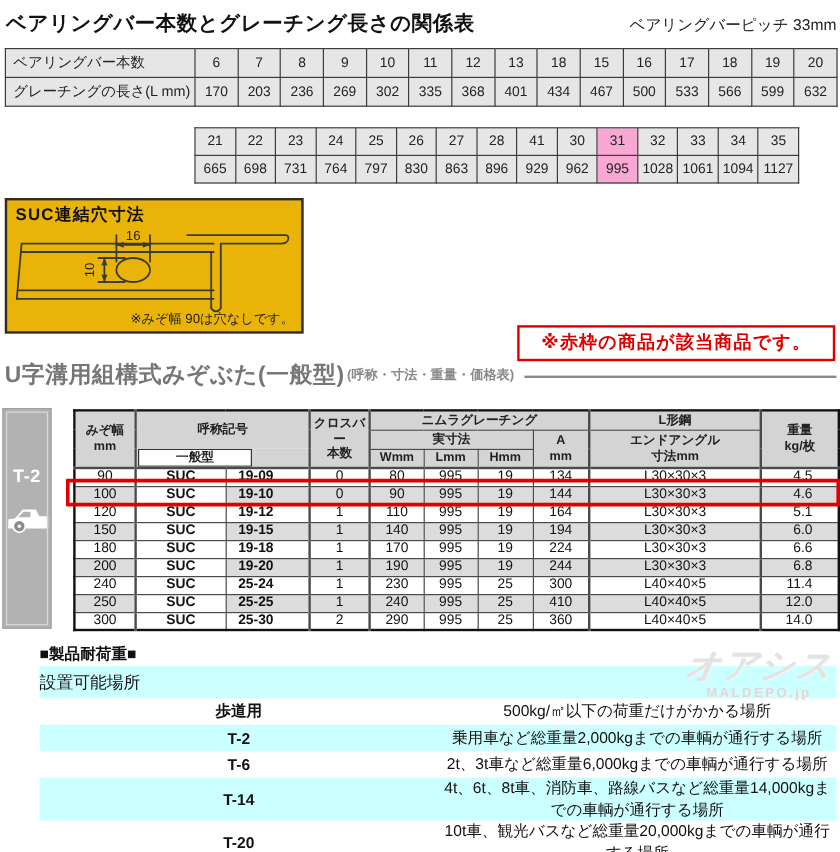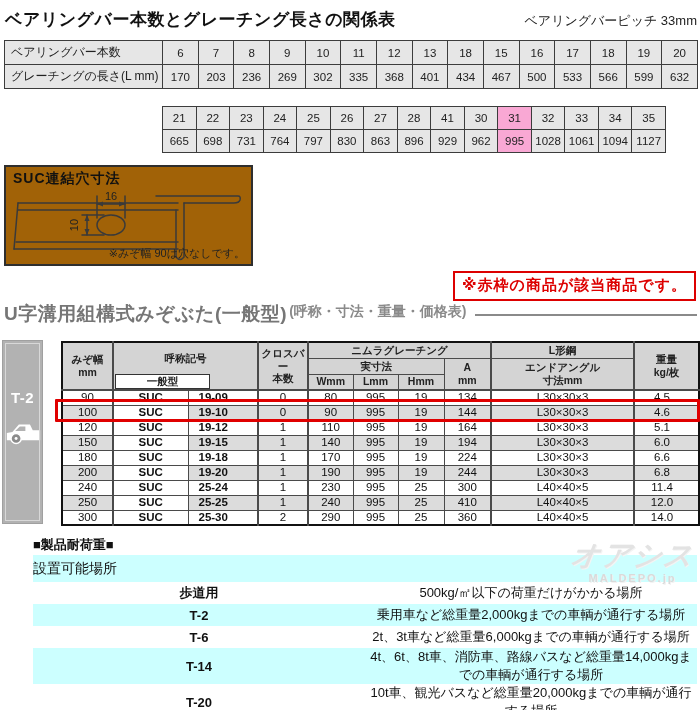--- a/index.html
+++ b/index.html
@@ -22,52 +22,52 @@
   table.pitch { border-collapse:collapse; table-layout:fixed; }
   table.pitch td { border:1px solid #3c3c3c; background:#e6e6e6; font-size:11.5px; text-align:center; height:24px; color:#222; }
   table.pitch td.lab { text-align:left; padding-left:6px; font-size:12px; }
   table.pitch td.hl { background:#f9a8d4; }
   #pitch1 { position:absolute; left:4px; top:40px; width:694px; }
   #pitch1 td { height:24px; }
   #pitch2 { position:absolute; left:162px; top:106px; width:504px; }
   #pitch2 td { height:23px; }
 
   
-  .diag-box { position:absolute; left:4px; top:165px; width:249px; height:101px; border:2px solid #2e2e2e; background:#a16207; }
+  .diag-box { position:absolute; left:4px; top:165px; width:249px; height:113px; border:2px solid #2e2e2e; background:#eab308; }
   .diag-title { position:absolute; left:7px; top:3px; font-size:14px; font-weight:bold; color:#111; letter-spacing:1px; }
   .diag-svg { position:absolute; left:2px; top:22px; }
   .diag-note { position:absolute; right:6px; bottom:3px; font-size:11px; color:#222; }
 
   
-  .red-notice { position:absolute; right:4px; top:271px; border:2px solid #dd0000; color:#dd0000; font-size:15px; font-weight:bold; padding:3px 7px 4px; letter-spacing:1px; background:#fff; }
+  .red-notice { position:absolute; right:4px; top:271px; border:2px solid #dd0000; color:#dd0000; font-size:15px; font-weight:bold; padding:3px 18px 4px; letter-spacing:1px; background:#fff; }
 
   
   .sec-head { position:absolute; left:4px; top:303px; width:693px; display:flex; align-items:flex-end; }
   .sec-title { font-size:19px; font-weight:bold; color:#767676; letter-spacing:0.5px; line-height:1; }
-  .sec-sub { font-size:14px; font-weight:bold; color:#8a8a8a; margin-left:2px; padding-bottom:2px; }
+  .sec-sub { font-size:11px; font-weight:bold; color:#8a8a8a; margin-left:2px; padding-bottom:2px; }
   .sec-line { flex:1; border-top:2px solid #8a8a8a; margin:0 0 7px 8px; }
 
   
   .side-bar { position:absolute; left:2px; top:340px; width:41px; height:184px; background:#b2b2b2; border:1px solid #a0a0a0; }
   .side-bar::after { content:""; position:absolute; inset:2px; border:1px solid #d8d8d8; pointer-events:none; }
   .badge-label { position:absolute; top:48px; width:100%; text-align:center; color:#fff; font-size:15px; font-weight:bold; letter-spacing:0.5px; }
   .badge-car { position:absolute; top:76px; left:2px; }
 
   
   .spec-wrap { position:absolute; left:61px; top:341px; }
   table.spec { border-collapse:collapse; table-layout:fixed; width:637px; border:2px solid #111; }
   table.spec th, table.spec td { border:1px solid #4a4a4a; overflow:hidden; }
   table.spec thead th { background:#d4d4d4; font-size:10.5px; font-weight:bold; color:#222; text-align:center; line-height:1.2; }
   table.spec thead tr { height:16px; }
   table.spec tbody tr { height:15px; }
   table.spec tbody td { font-size:11.5px; text-align:center; color:#111; line-height:1; }
   table.spec tbody tr.alt td { background:#dcdcdc; }
   table.spec tbody td.suc { background:#fff !important; font-weight:bold; }
   table.spec tbody td.code { font-weight:bold; text-align:left; padding-left:10px; }
-  table.spec tbody td.wt { text-align:center; padding-right:9px; }
+  table.spec tbody td.wt { text-align:right; padding-right:21px; }
   table.spec .bL2 { border-left-width:2px; }
   table.spec tbody tr:first-child td { border-top-width:2px; }
   th.noborder-b { border-bottom:none !important; }
   th.noborder-t { border-top:none !important; }
   .ippan-cell { vertical-align:middle; }
   .ippan-box { width:95px; height:15px; margin-left:1px; background:#fff; border:1px solid #333; font-size:10.5px; font-weight:bold; color:#222; display:flex; align-items:center; justify-content:center; }
 
   
   .red-row-box { position:absolute; left:55px; top:399px; width:645px; height:23px; border:3px solid #e00000; border-radius:1px; pointer-events:none; }
 

